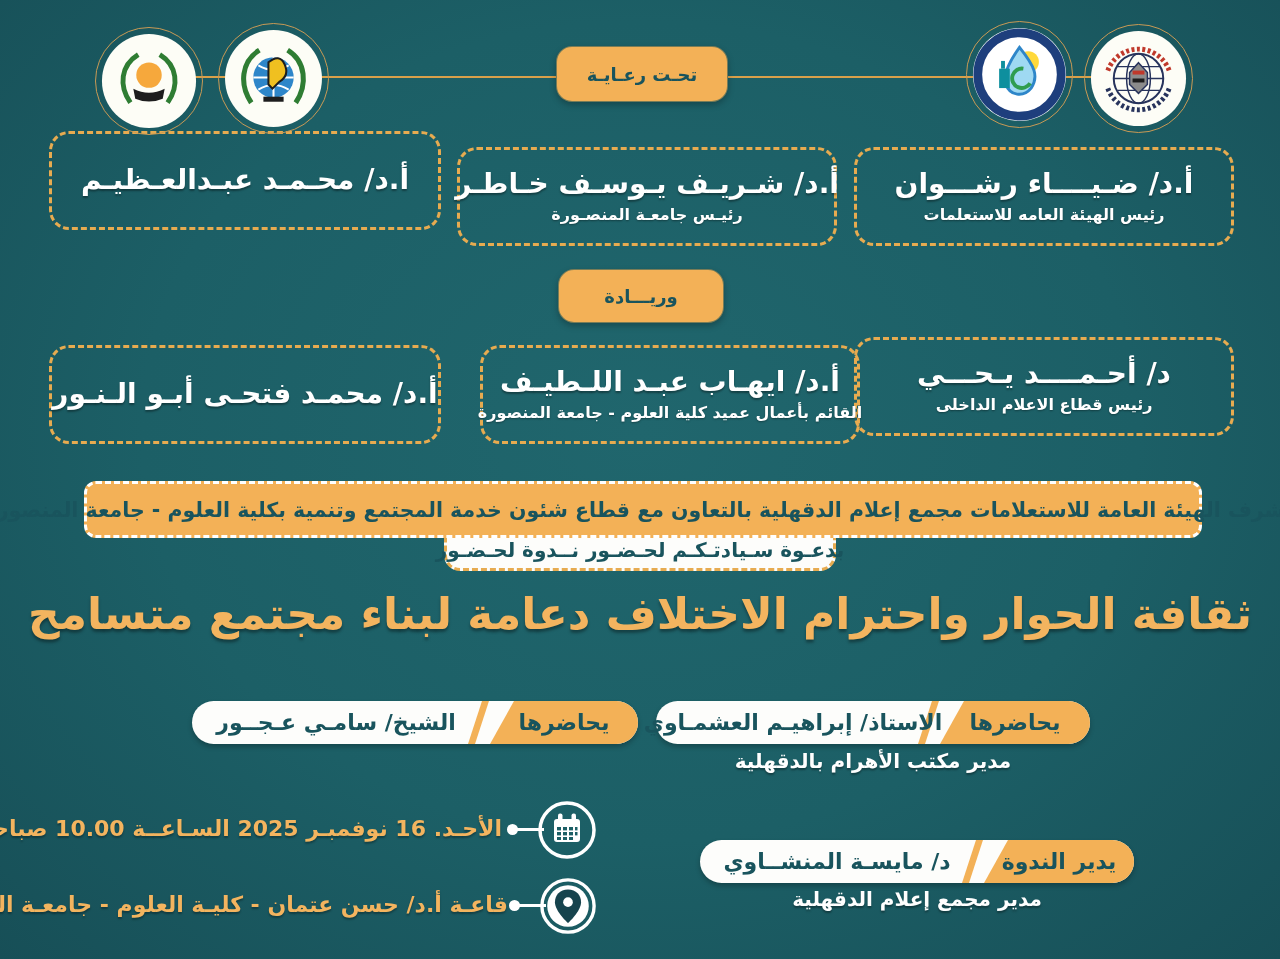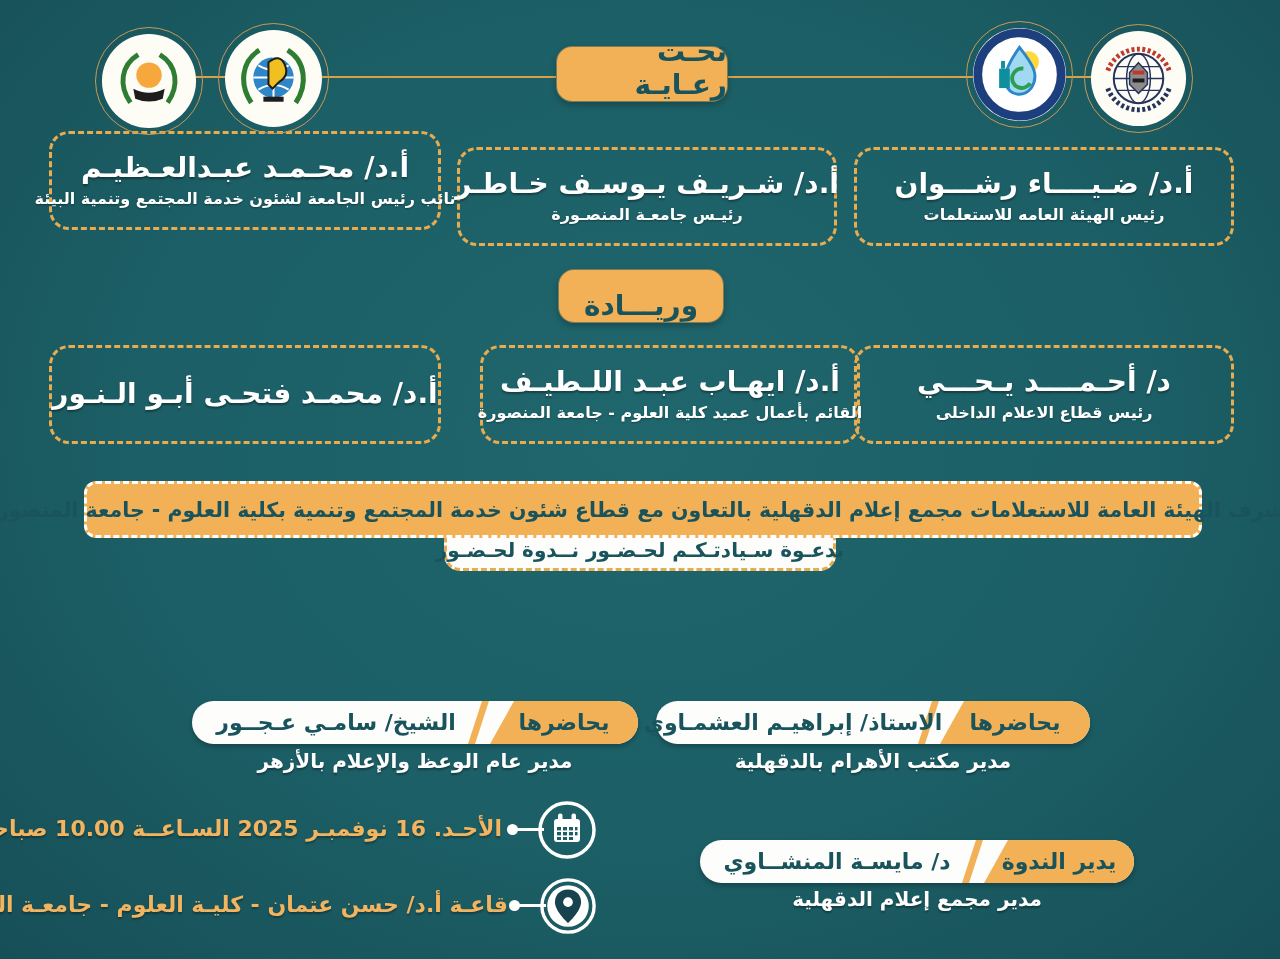--- a/index.html
+++ b/index.html
@@ -9,22 +9,22 @@
     background:radial-gradient(ellipse at 50% 45%, #20666d 0%, #1c5f66 55%, #174f57 100%);
   }
   
   .topline{position:absolute;top:76px;left:150px;width:990px;height:2px;background:#d9a04a;z-index:0;}
   
   .logo{position:absolute;border-radius:50%;z-index:2;outline:1px solid #c99a55;outline-offset:4px;}
   .logo svg{display:block;width:100%;height:100%;}
   
   .gold-banner{
     position:absolute;background:#f3b157;border:1.5px solid rgba(20,80,88,.55);
-    border-radius:16px;display:flex;align-items:flex-end;justify-content:center;
-    color:#19545d;font-weight:800;font-size:28px;z-index:2;
+    border-radius:16px;display:flex;align-items:center;justify-content:center;
+    color:#19545d;font-weight:800;font-size:18px;z-index:2;
     box-shadow:0 3px 6px rgba(0,0,0,.25);
   }
   
   .namebox{
     position:absolute;border:3px dashed #e7ab50;border-radius:20px;
     display:flex;flex-direction:column;align-items:center;justify-content:center;gap:5px;
     text-align:center;
   }
   .person-name{color:#fff;font-weight:800;font-size:28px;white-space:nowrap;line-height:1.1;text-shadow:0 2px 2px rgba(0,0,0,.35);}
   .person-title{color:#fff;font-weight:700;font-size:16px;white-space:nowrap;text-shadow:0 1px 2px rgba(0,0,0,.35);}
@@ -125,46 +125,46 @@
   <div class="namebox" style="left:854px;top:147px;width:374px;height:93px;">
     <div class="person-name">أ.د/ ضـيــــاء رشـــوان</div>
     <div class="person-title">رئيس الهيئة العامه للاستعلمات</div>
   </div>
   <div class="namebox" style="left:457px;top:147px;width:374px;height:93px;">
     <div class="person-name">أ.د/ شـريـف يـوسـف خـاطـر</div>
     <div class="person-title">رئيـس جامعـة المنصـورة</div>
   </div>
   <div class="namebox" style="left:49px;top:131px;width:386px;height:93px;">
     <div class="person-name">أ.د/ محـمـد عبـدالعـظيـم</div>
-    <div class="person-title">نائب رئيس الجامعة لشئون خدمة المجتمع وتنمية البيئة</div>
   </div>
 
   <div class="gold-banner" style="left:558px;top:269px;width:164px;height:52px;">
     <span>وريـــادة</span>
   </div>
 
-  <div class="namebox" style="left:854px;top:345px;width:374px;height:93px;">
+  <div class="namebox" style="left:854px;top:337px;width:374px;height:93px;">
     <div class="person-name">د/ أحـمــــد يـحـــي</div>
     <div class="person-title">رئيس قطاع الاعلام الداخلى</div>
   </div>
   <div class="namebox" style="left:457px;top:345px;width:374px;height:93px;margin-left:23px;">
     <div class="person-name">أ.د/ ايهـاب عبـد اللـطيـف</div>
     <div class="person-title">القائم بأعمال عميد كلية العلوم - جامعة المنصورة</div>
   </div>
   <div class="namebox" style="left:49px;top:345px;width:386px;height:93px;gap:30px;">
     <div class="person-name">أ.د/ محمـد فتحـى أبـو الـنـور</div>
   </div>
 
   <div class="invite-gold">
     <span>تتشرف الهيئة العامة للاستعلامات مجمع إعلام الدقهلية بالتعاون مع قطاع شئون خدمة المجتمع وتنمية بكلية العلوم - جامعة المنصورة</span>
   </div>
   <div class="invite-white">
     <span>بدعـوة سـيادتـكـم لحـضـور نــدوة لحـضـور</span>
   </div>
 
+  <div class="main-title">ثقافة الحوار واحترام الاختلاف دعامة لبناء مجتمع متسامح</div>
 
   <div class="pill" style="left:656px;top:701px;width:434px;">
     <div class="gold-seg" style="width:150px;">
       <span>يحاضرها</span>
     </div>
     <div class="divider" style="right:158px;"></div>
     <div class="pill-name" style="right:172px;">
       <span>الاستاذ/ إبراهيـم العشمـاوي</span>
     </div>
   </div>
@@ -172,21 +172,20 @@
 
   <div class="pill" style="left:192px;top:701px;width:446px;">
     <div class="gold-seg" style="width:148px;">
       <span>يحاضرها</span>
     </div>
     <div class="divider" style="right:156px;"></div>
     <div class="pill-name" style="right:170px;">
       <span>الشيخ/ سامـي عـجــور</span>
     </div>
   </div>
-  <div class="pill-sub" style="left:192px;top:749px;width:446px;">مدير عام الوعظ والإعلام بالأزهر</div>
 
   <div class="sched-icon" style="left:537px;top:800px;width:60px;height:60px;">
     <svg viewBox="0 0 60 60">
       <circle cx="30" cy="30" r="27" fill="none" stroke="#fff" stroke-width="3.5"></circle>
       <rect x="17" y="19" width="26" height="23" rx="3" fill="#fff"></rect>
       <rect x="21" y="13.5" width="4.5" height="8" rx="2" fill="#fff"></rect>
       <rect x="34.5" y="13.5" width="4.5" height="8" rx="2" fill="#fff"></rect>
       <g fill="#1c5f66">
         <rect x="20" y="27" width="4" height="3.4"></rect>
           <rect x="26" y="27" width="4" height="3.4"></rect>

